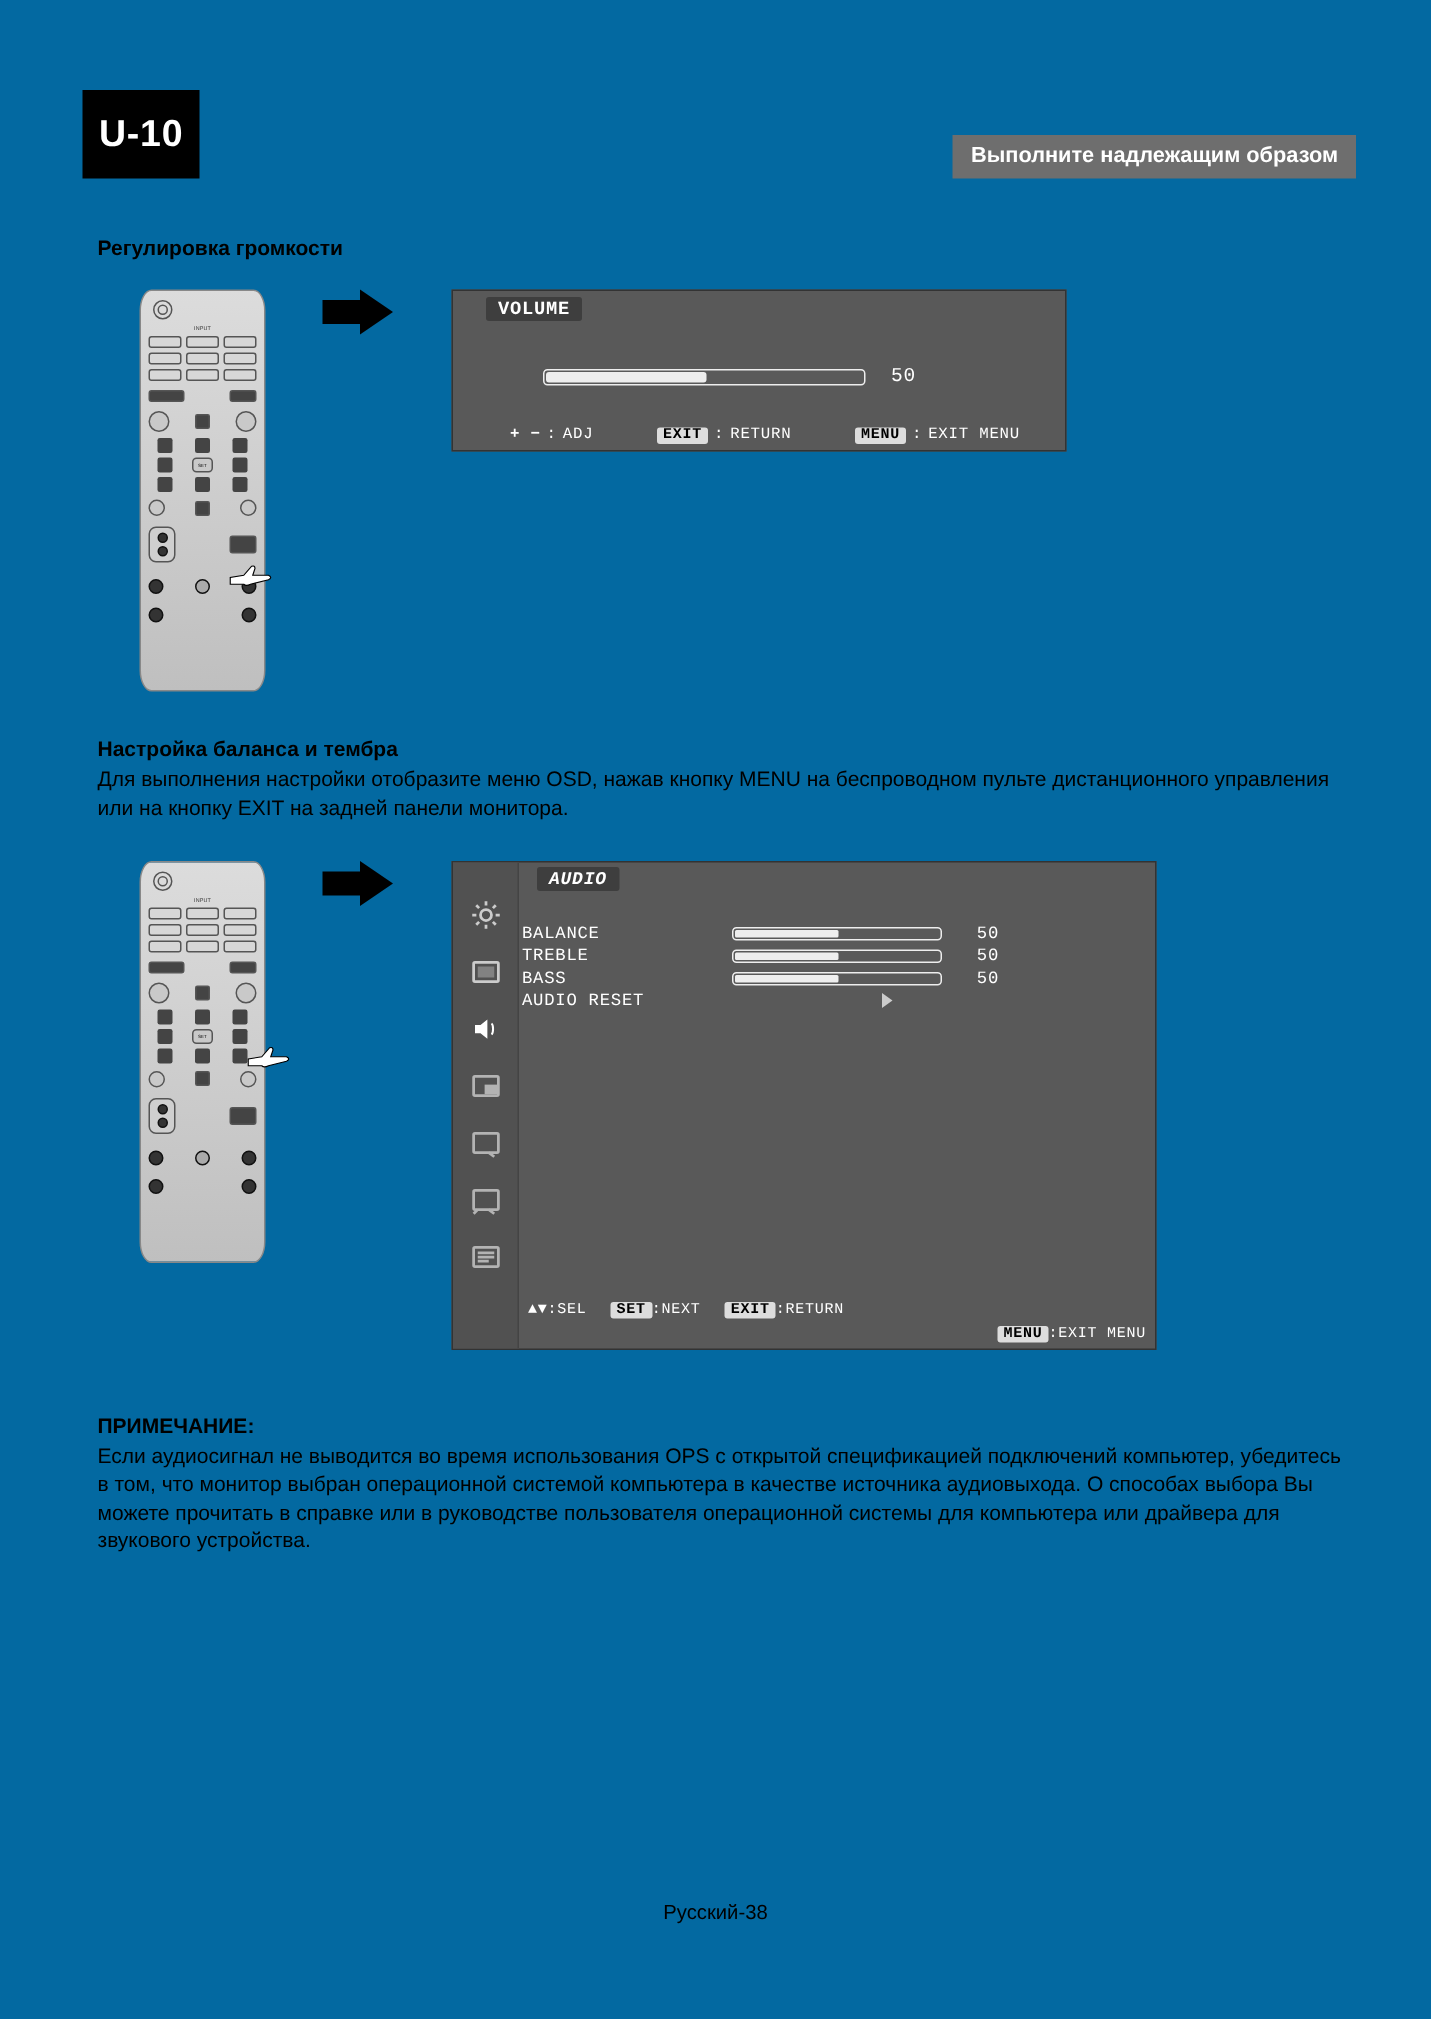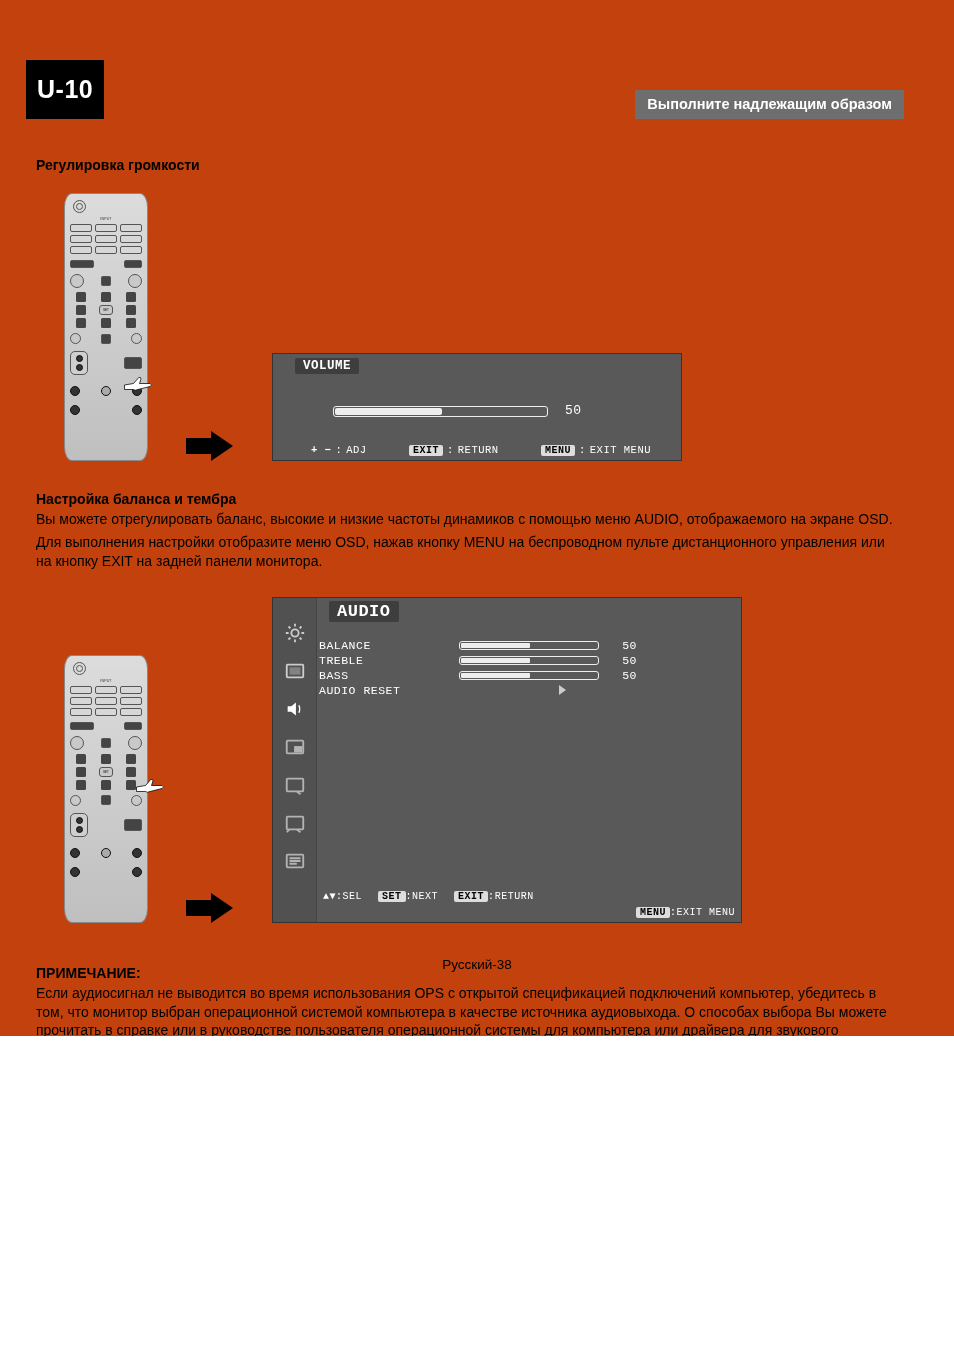--- a/index.html
+++ b/index.html
@@ -1,24 +1,24 @@
 <!DOCTYPE html>
 <html><head>
 <meta charset="utf-8">
 <style>
   * { box-sizing: border-box; margin: 0; padding: 0; }
   body { font-family: Arial, Helvetica, sans-serif; background: #fff; }
-  .page { width: 954px; height: 1036px; margin: 0 auto; background: #c2410c; position: relative; padding: 60px 50px 20px 26px; }
+  .page { width: 954px; height: 1346px; margin: 0 auto; background: #0369a1; position: relative; padding: 60px 50px 20px 55px; }
   .hdr { display: flex; align-items: stretch; gap: 12px; margin-bottom: 38px; }
   .hdr-tag { background: #000; color: #fff; font-weight: 700; font-size: 25px; padding: 5px 11px 6px; display: flex; align-items: center; letter-spacing: .5px; }
   .hdr-title { font-weight: 700; font-size: 24px; display: flex; align-items: center; font-family: "Arial Narrow", Arial, sans-serif; letter-spacing: .2px; }
   .hdr-note { background: #6e6e6e; color: #fff; font-weight: 700; font-size: 14.5px; padding: 6px 12px 7px; display: flex; align-items: center; margin-left: auto; align-self: center; margin-top: 30px; }
   .sec-h { font-weight: 700; font-size: 14px; margin: 6px 0 3px 10px; }
   .para { font-size: 14px; line-height: 1.35; margin: 0 0 4px 10px; }
-  .fig-row { display: flex; align-items: flex-end; gap: 38px; margin: 20px 0 30px 38px; }
+  .fig-row { display: flex; align-items: flex-start; gap: 38px; margin: 20px 0 30px 38px; }
   .remote { width: 84px; height: 268px; background: linear-gradient(180deg,#dcdcdc 0%,#bfbfbf 100%); border-radius: 8px/14px; border: 1px solid #888; position: relative; padding: 6px 5px; display: flex; flex-direction: column; gap: 3px; }
   .remote.small { height: 268px; }
   .r-power { width: 13px; height: 13px; border: 1.2px solid #555; border-radius: 50%; margin: 0 0 1px 3px; position: relative; }
   .r-power::after { content: ""; position: absolute; inset: 2px; border: 1.2px solid #555; border-radius: 50%; }
   .r-label { font-size: 3.6px; text-align: center; color: #333; letter-spacing: .1px; }
   .r-row { display: flex; gap: 3px; justify-content: center; }
   .r-btn { flex: 1; height: 8px; background: #d7d7d7; border: .8px solid #555; border-radius: 2px; font-size: 3px; display:flex; align-items:center; justify-content:center; color:#333; }
   .r-btn.dk { background: #444; color:#ddd; }
   .r-circ { width: 14px; height: 14px; border: 1px solid #555; border-radius: 50%; background:#c9c9c9; }
   .r-circ.sm { width: 11px; height:11px; }
@@ -43,21 +43,21 @@
   .osd-vol .val { position:absolute; top: 49px; left: 292px; font-size:13px; }
   .osd-hints { position:absolute; bottom: 4px; left: 0; right: 0; display:flex; justify-content:space-between; padding: 0 30px 0 38px; font-size: 10.5px; }
   .osd-hints span { display:inline-flex; align-items:center; gap:4px;}
   .kbox { background:#ddd; color:#000; font-weight:700; padding:0 4px; border-radius:2px; font-size:10px; }
   .osd-audio { width: 470px; height: 326px; display:flex; }
   .osd-side { width: 44px; background:#515151; border-right:1px solid #444; display:flex; flex-direction:column; align-items:center; padding: 24px 0 10px; gap: 16px;}
   .osd-ic { width: 22px; height: 22px; color:#ccc; }
   .osd-ic.sel{ color:#fff; text-shadow:0 0 1px #fff;}
   .osd-ic.dark{ opacity:.8;}
   .osd-main { flex:1; position:relative; padding: 0 8px;}
-  .osd-audio .title { position:absolute; top: 3px; left: 12px; background:#3e3e3e; padding:1px 8px; font-weight: 700; font-size: 17px; border-radius:2px;}
+  .osd-audio .title { position:absolute; top: 3px; left: 12px; background:#3e3e3e; padding:1px 8px; font-weight: 700; font-size: 12px; border-radius:2px;font-style:italic;}
   .audio-rows { position:absolute; top: 40px; left: 2px; right: 10px;}
   .arow { display:flex; align-items:center; height: 15px; gap: 10px;}
   .arow .lbl { width: 130px; font-size: 11.5px; letter-spacing: .5px;}
   .arow .mini { flex:1; max-width:140px; height:9px; border:1px solid #eee; border-radius:3px; position:relative;}
   .arow .mini .fill{position:absolute;left:1px;top:1px;height:5px;background:#eee;border-radius:1px;}
   .arow .v { width: 28px; text-align:right; font-size:11.5px;}
   .arow .opt { flex:1; text-align:center; font-size:11.5px; position:relative;}
   .tri { width:0;height:0;display:inline-block;}
   .tri.l{border-top:5px solid transparent;border-bottom:5px solid transparent;border-right:7px solid #ccc;}
   .tri.r{border-top:5px solid transparent;border-bottom:5px solid transparent;border-left:7px solid #ccc;}
@@ -164,21 +164,20 @@
           <span><b>+ −</b>:<span>ADJ</span></span>
           <span><span class="kbox">EXIT</span>:<span>RETURN</span></span>
           <span><span class="kbox">MENU</span>:<span>EXIT MENU</span></span>
         </div>
       </div>
     </div>
   </div>
 
   <div>
     <p class="sec-h">Настройка баланса и тембра</p>
-    <p class="para">Вы можете отрегулировать баланс, высокие и низкие частоты динамиков с помощью меню AUDIO, отображаемого на экране OSD.</p>
     <p class="para">Для выполнения настройки отобразите меню OSD, нажав кнопку MENU на беспроводном пульте дистанционного управления или на кнопку EXIT на задней панели монитора.</p>
 
     <div class="fig-row" style="margin-top:26px;">
 
       <div class="remote small">
         <div class="r-power"></div>
         <div class="r-label">INPUT</div>
         <div class="r-row">
             <div class="r-btn"></div>
             <div class="r-btn"></div>

